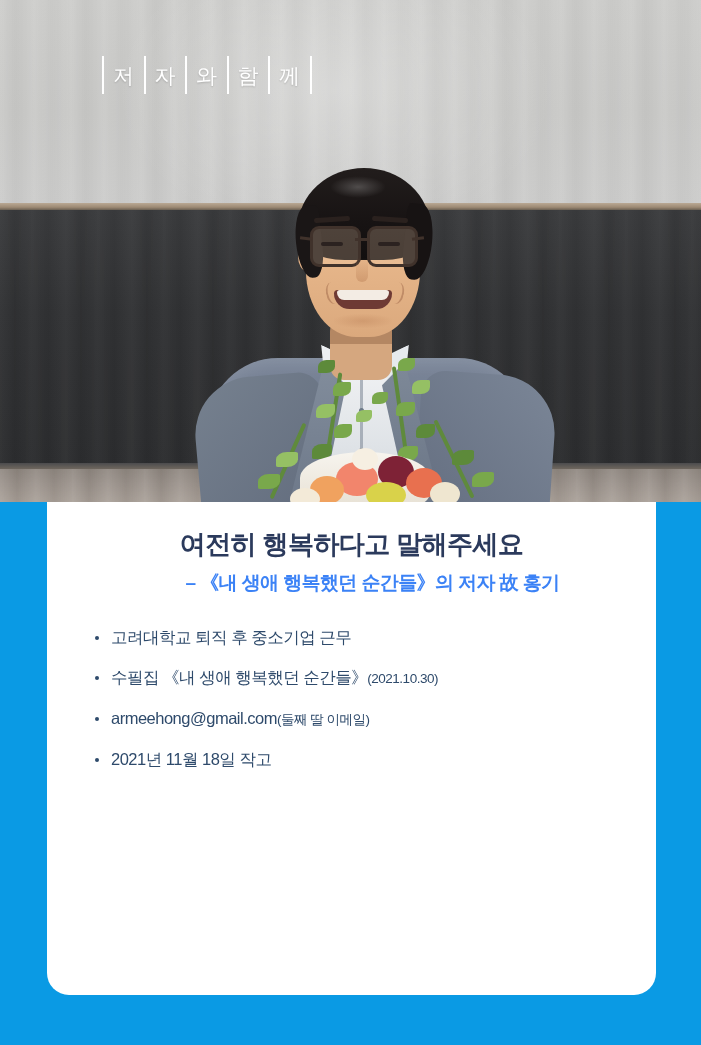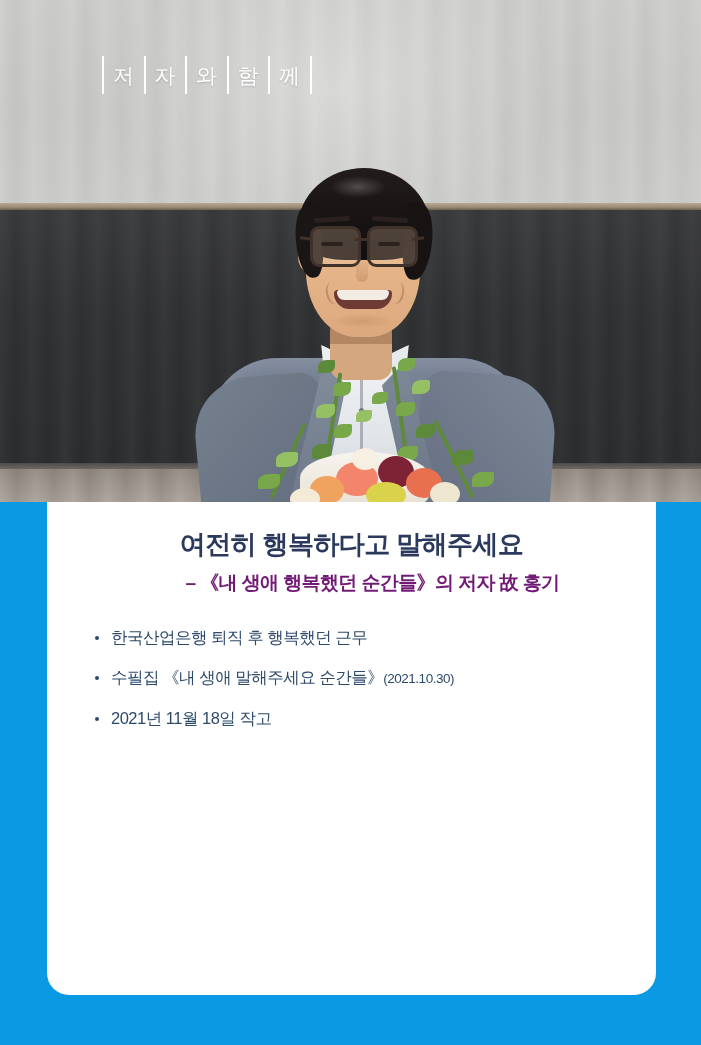--- a/index.html
+++ b/index.html
@@ -400,21 +400,21 @@
     text-align: center;
     color: #2b3a5c;
     font-size: 26px;
     font-weight: 700;
     letter-spacing: -0.6px;
     line-height: 1.25;
     margin: 0;
   }
   .subhead {
     text-align: center;
-    color: #701a75;
+    color: #3b82f6;
     font-size: 19px;
     font-weight: 700;
     letter-spacing: -0.6px;
     margin: 9px 0 0 0;
     padding-left: 42px;
   }
 
   .facts {
     list-style: none;
     margin: 32px 0 0 0;
@@ -547,24 +547,27 @@
       <span class="bar"></span>
     </div>
   </div>
 
   <div class="card">
     <h1 class="headline">여전히 행복하다고 말해주세요</h1>
     <div class="subhead">– 《내 생애 행복했던 순간들》의 저자 故 홍기</div>
 
     <ul class="facts">
       <li>
-        <span>한국산업은행 퇴직 후 행복했던 근무</span><span class="small"></span>
+        <span>고려대학교 퇴직 후 중소기업 근무</span><span class="small"></span>
       </li>
       <li>
-        <span>수필집 《내 생애 말해주세요 순간들》</span><span class="small">(2021.10.30)</span>
+        <span>수필집 《내 생애 행복했던 순간들》</span><span class="small">(2021.10.30)</span>
+      </li>
+      <li>
+        <span>armeehong@gmail.com</span><span class="small">(둘째 딸 이메일)</span>
       </li>
       <li>
         <span> 2021년 11월 18일 작고</span><span class="small"></span>
       </li>
     </ul>
   </div>
 
 </div>
 
 </body></html>

